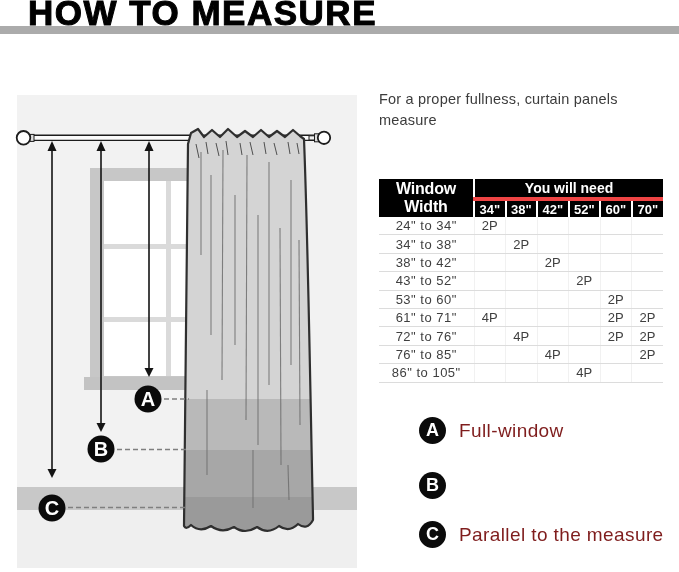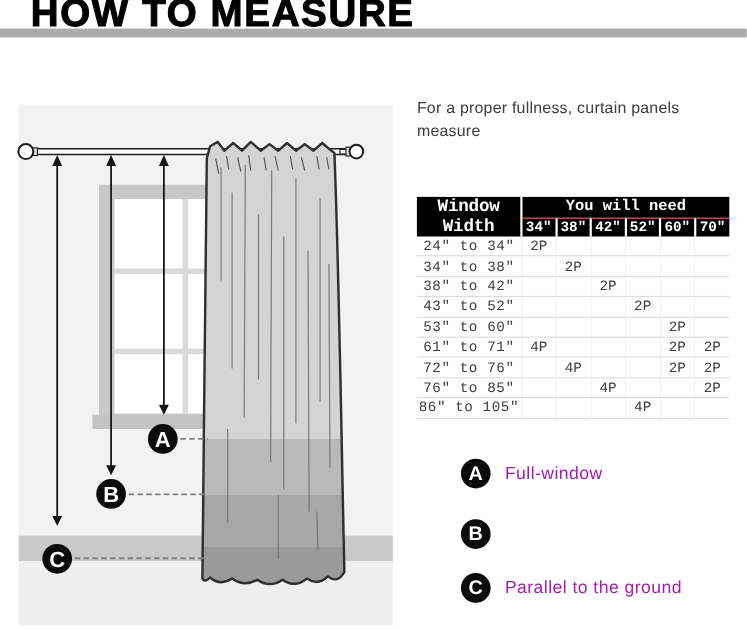--- a/index.html
+++ b/index.html
@@ -10,35 +10,35 @@
   h1.page-title{position:absolute;left:28px;top:-7px;margin:0;font-size:35px;line-height:40px;
         font-weight:bold;letter-spacing:1.5px;color:#000;-webkit-text-stroke:1px #000;
         font-family:"Liberation Sans",sans-serif;}
   
   .illu{position:absolute;left:0;top:80px;}
   
   .intro{position:absolute;left:379px;top:89px;width:298px;font-size:14.5px;line-height:21px;
         color:#3c3c3c;letter-spacing:.2px;}
   .intro .hl{color:#b33a2c;}
   table.fullness{position:absolute;left:379px;top:179px;width:284px;border-collapse:collapse;
-        table-layout:fixed;font-family:Liberation Mono, monospace;}
+        table-layout:fixed;font-family:Liberation Sans, sans-serif;}
   table.fullness col.c0{width:95px;}
   table.fullness col.cn{width:31.5px;}
   table.fullness th{background:#000;color:#fff;font-weight:bold;padding:0;}
-  th.span-header{font-size:14px;height:18px;border-left:2px solid #fff;border-bottom:1px solid #ef4444;}
+  th.span-header{font-size:14px;height:18px;border-left:2px solid #fff;border-bottom:4px solid #ef4444;}
   th.window-width{font-size:16px;letter-spacing:-0.2px;}
   th.size{font-size:13px;height:16px;border-left:2px solid #fff;}
   table.fullness td{height:17.4px;text-align:center;font-size:13px;color:#3f3f3f;
         border-bottom:1px solid #dcdcdc;border-left:1px solid #f1f1f1;padding:0;}
   table.fullness td.rowlabel{border-left:none;letter-spacing:.5px;}
   
   .legend-item{position:absolute;left:419px;display:flex;align-items:center;gap:13px;}
   .legend-badge{width:27px;height:27px;border-radius:50%;background:#0b0b0b;color:#fff;
         font-weight:bold;font-size:18px;display:flex;align-items:center;justify-content:center;}
-  .legend-label{font-size:16px;color:#a21caf;letter-spacing:.4px;}
+  .legend-label{font-size:19px;color:#7f1d1d;letter-spacing:.4px;}
 </style>
 </head>
 <body>
 
 <div class="page">
 
   <div class="title-bar"></div>
   <h1 class="page-title">HOW TO MEASURE</h1>
 
   <svg class="illu" width="380" height="492" viewBox="0 0 380 492">
@@ -261,16 +261,16 @@
 
   <div class="legend-item" style="top:417px">
     <div class="legend-badge">A</div>
     <div class="legend-label">Full-window</div>
   </div>
   <div class="legend-item" style="top:472px">
     <div class="legend-badge">B</div>
   </div>
   <div class="legend-item" style="top:521px">
     <div class="legend-badge">C</div>
-    <div class="legend-label">Parallel to the ground</div>
+    <div class="legend-label">Parallel to the measure</div>
   </div>
 
 </div>
 
 </body></html>

